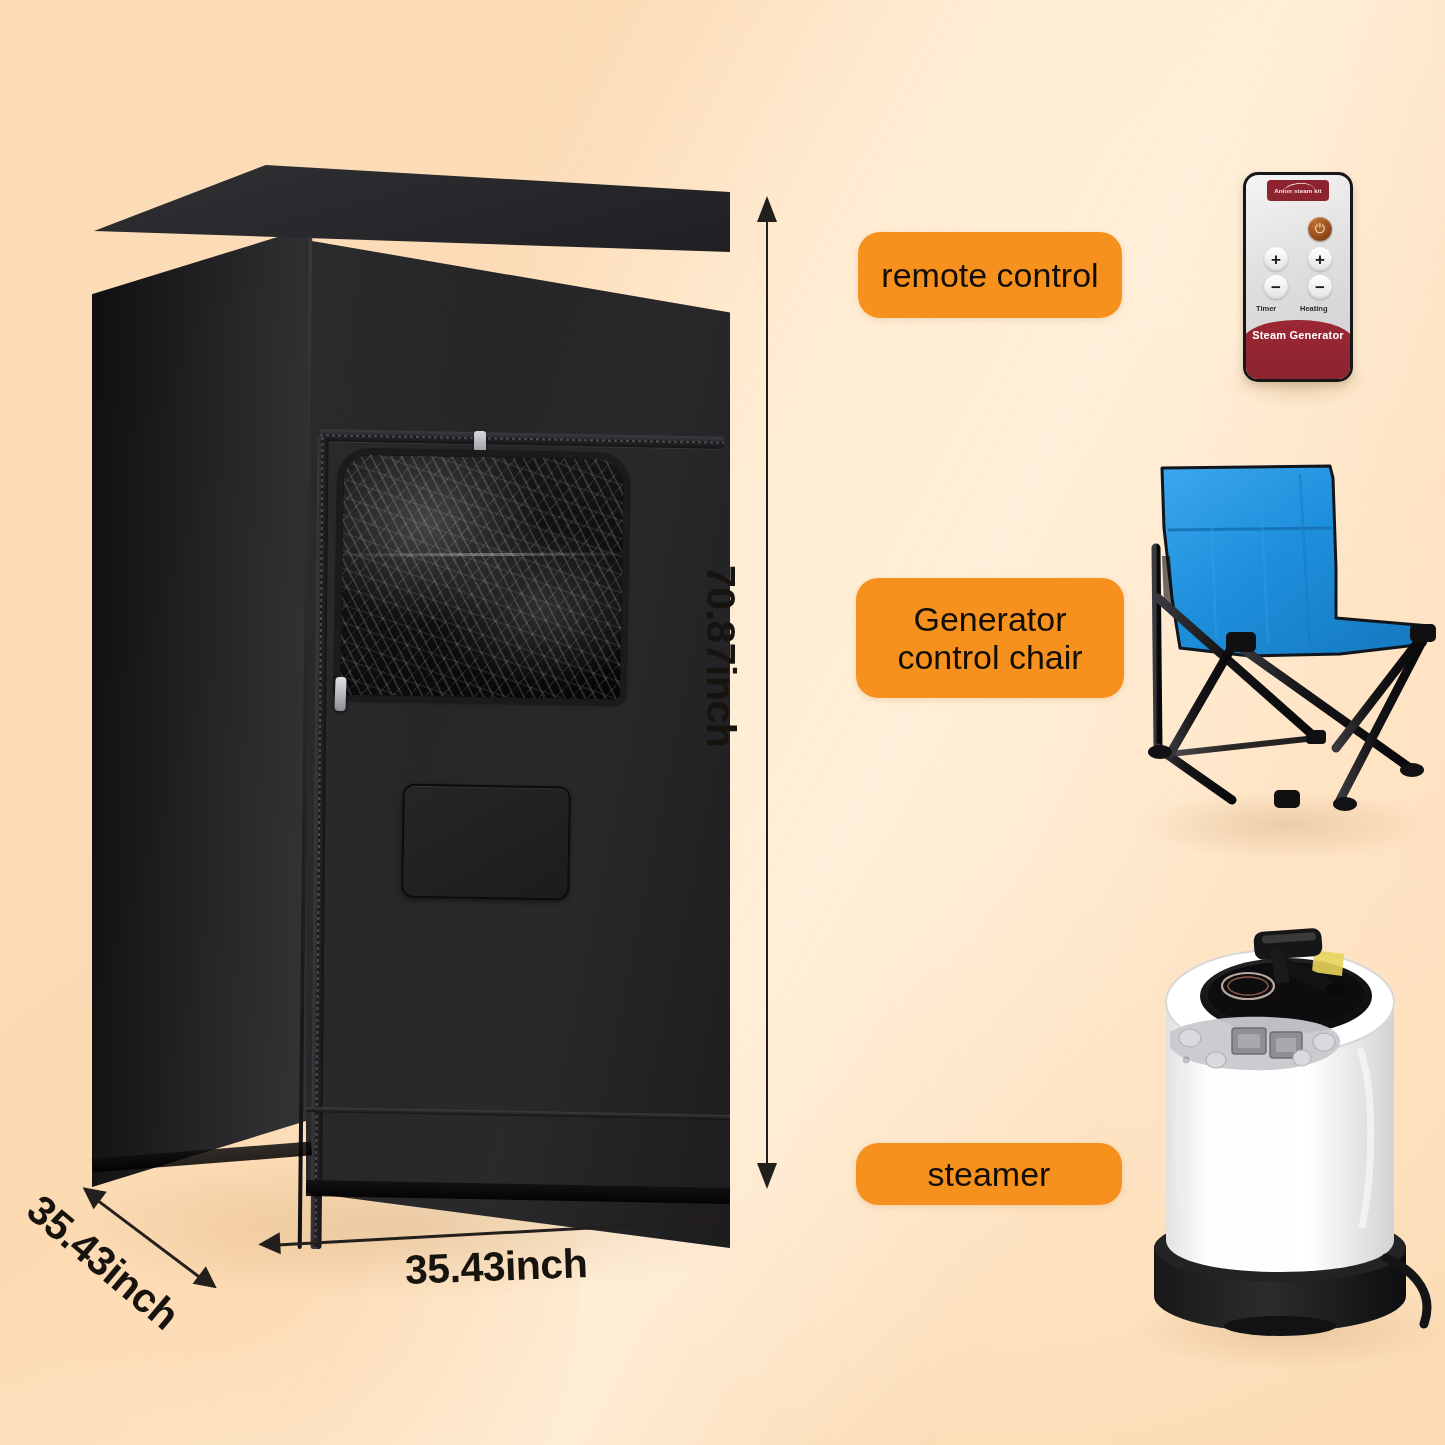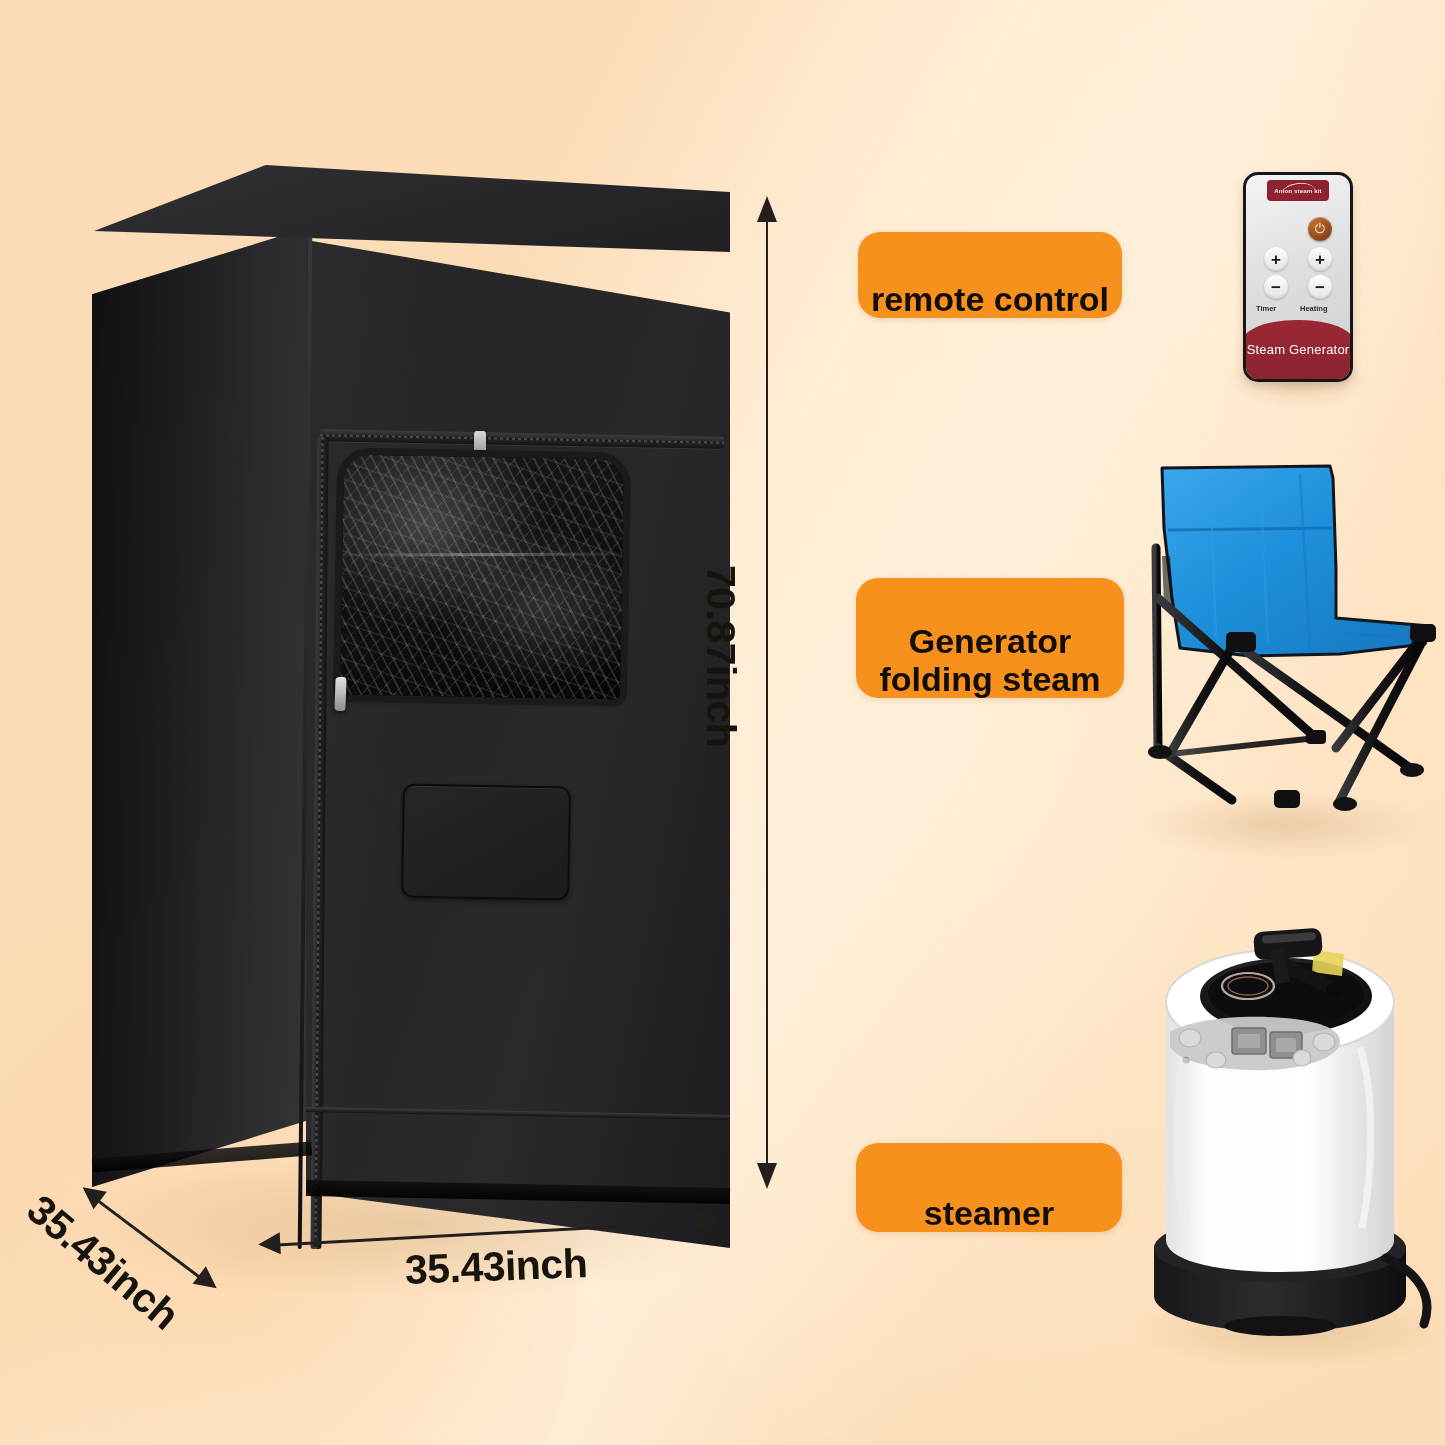--- a/index.html
+++ b/index.html
@@ -216,27 +216,27 @@
   .dim-d-label{
     position:absolute;left:48px;top:1186px;
     transform:rotate(40deg);transform-origin:0 0;
     font-size:41px;font-weight:bold;color:#17140f;white-space:nowrap;letter-spacing:-.5px;
   }
 
   
   .badge{
     position:absolute;
     background:#F6911E;border-radius:22px;
-    display:flex;align-items:flex-end;justify-content:center;
-    color:#120d06;font-weight:bold;text-align:center;line-height:1.12;
+    display:flex;align-items:center;justify-content:center;
+    color:#120d06;font-weight:normal;text-align:center;line-height:1.12;
     box-shadow:0 2px 6px rgba(180,110,20,.18);
   }
   #badge-remote{left:858px;top:232px;width:264px;height:86px;font-size:34px;}
   #badge-chair{left:856px;top:578px;width:268px;height:120px;font-size:34px;}
-  #badge-steamer{left:856px;top:1143px;width:266px;height:89px;font-size:34px;}
+  #badge-steamer{left:856px;top:1143px;width:266px;height:62px;font-size:34px;}
 
   
   .remote{
     position:absolute;left:1243px;top:172px;width:104px;height:204px;
     background:linear-gradient(160deg,#f4f4f4 0%,#dededf 48%,#cfcfd1 100%);
     border:3px solid #17171a;border-radius:15px;
     box-shadow:0 4px 10px rgba(90,60,20,.22);
     overflow:hidden;
   }
   .rm-logo{
@@ -274,22 +274,22 @@
     position:absolute;font-size:7.5px;color:#2a2a2c;font-weight:bold;width:40px;text-align:left;
   }
   .rm-lbl-timer{left:10px;top:129px;}
   .rm-lbl-heat{left:54px;top:129px;}
   .rm-foot{
     position:absolute;left:-4px;bottom:-3px;width:112px;height:62px;
     background:linear-gradient(180deg,#9B2733 0%,#8A2430 100%);
     border-radius:48% 48% 12px 12px / 36% 36% 12px 12px;
   }
   .rm-foot-txt{
-    position:absolute;left:0;right:0;top:22px;text-align:center;
-    color:#ffffff;font-size:13px;font-weight:normal;letter-spacing:.2px;
+    position:absolute;left:0;right:0;top:9px;text-align:center;
+    color:#ffffff;font-size:11px;font-weight:bold;letter-spacing:.2px;
   }
 
   
   .chair{position:absolute;left:1140px;top:448px;width:300px;height:400px;}
 
   
   .steamer{position:absolute;left:1128px;top:928px;width:312px;height:420px;}
 
   .shadow-soft{
     position:absolute;border-radius:50%;
@@ -355,21 +355,21 @@
   </div>
   <div class="dim-d-label">35.43inch</div>
 
   <div class="badge" id="badge-remote">
     <span>remote control</span>
   </div>
 
   <div class="badge" id="badge-chair">
     <span>
       <span>Generator</span><br>
-      <span>folding steam</span>
+      <span>control chair</span>
     </span>
   </div>
 
   <div class="badge" id="badge-steamer">
     <span>steamer</span>
   </div>
 
   <div class="shadow-soft" style="left:1225px;top:350px;width:145px;height:60px;"></div>
   <div class="remote">
     <div class="rm-logo">

